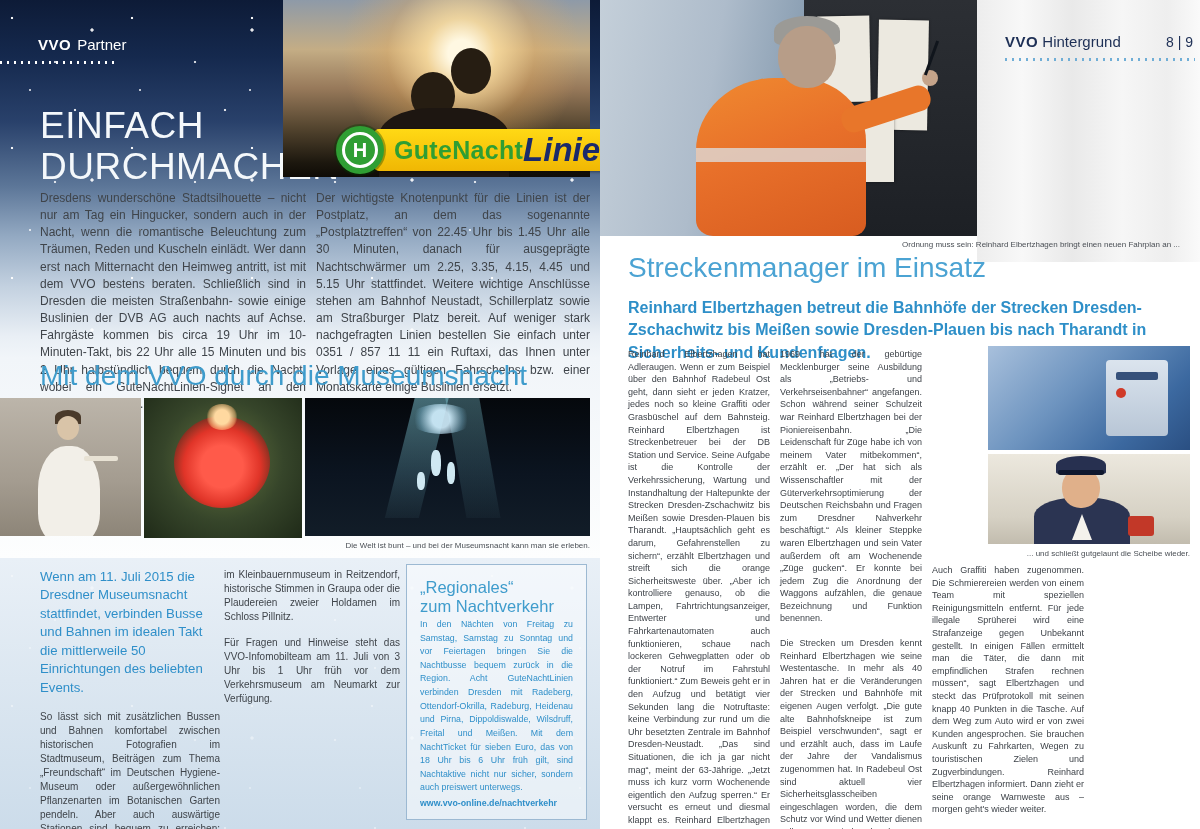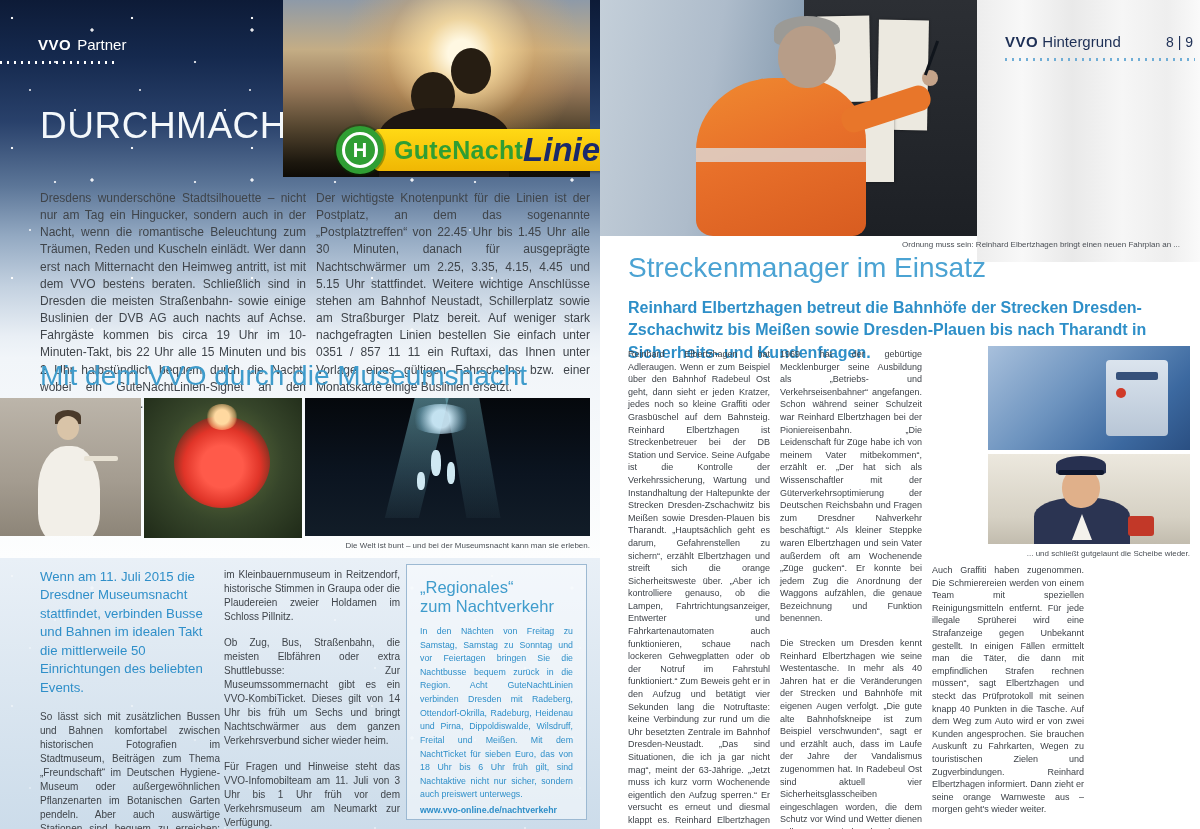--- a/index.html
+++ b/index.html
@@ -74,21 +74,21 @@
   .caption { position:absolute; font-size:8px; color:#4a4f55; }
 
   .lead-txt { color:#2f8fc9; font-size:13.2px; line-height:1.4; font-weight:400; }
   .bottom-col { position:absolute; top:568px; font-size:10px; line-height:1.4; }
   .bottom-col.c1 { left:40px; width:180px; }
   .bottom-col.c1 .body-part { margin-top:13px; }
   .bottom-col.c2 { left:224px; width:176px; }
   .bottom-col.c2 p { margin-bottom:12px; }
 
   .region-box { position:absolute; left:406px; top:564px; width:181px; height:256px; border:1px solid #9cb9d2; background:rgba(252,254,255,.55); padding:13px 13px 10px; }
-  .region-box h3 { font-size:16.5px; font-weight:400; color:#3f9ccc; line-height:1.15; margin-bottom:9px; }
+  .region-box h3 { font-size:16.5px; font-weight:400; color:#3f9ccc; line-height:1.15; margin-bottom:2px; }
   .region-box .small { font-size:8.8px; line-height:1.55; color:#2f8fc9; text-align:justify; }
   .region-box .link { display:block; margin-top:3px; font-size:8.8px; font-weight:700; color:#2f8fc9; text-decoration:none; }
 
   
   .right-strip { position:absolute; left:977px; top:0; width:223px; height:262px;
     background:linear-gradient(90deg,#ededed 0,#f8f8f8 45px,#e9e9e9 95px,#f6f6f6 145px,#eeeeee 190px,#fafafa 223px); }
   .photo-board { left:600px; top:0; width:377px; height:236px;
     background:linear-gradient(100deg,#c4cfd9 0%,#aebccb 30%,#8298ad 55%,#5d7086 100%); }
   .board-dark { position:absolute; right:0; top:0; width:46%; height:100%; background:linear-gradient(180deg,#2c2f34,#1d2025); }
   .board-paper { position:absolute; background:#ece9e0; box-shadow:0 0 3px rgba(0,0,0,.4); }
@@ -140,20 +140,21 @@
     <div class="stars dim"></div>
   </div>
 
   <div class="vvo-head" style="left:38px; top:36px; color:#fff;">
     <span class="brand">VVO</span>
     <span>Partner</span>
   </div>
   <div class="dotted" style="left:0; top:61px; width:118px; color:#fff;"></div>
 
   <div class="main-title">
+    <div>EINFACH</div>
     <div>DURCHMACHEN</div>
   </div>
 
   <div class="photo photo-couple">
     <div class="head-sil" style="left:128px; top:72px; width:44px; height:48px;"></div>
     <div class="head-sil" style="left:168px; top:48px; width:40px; height:46px;"></div>
     <div class="shoulder" style="left:96px; top:108px; width:130px; height:70px;"></div>
   </div>
 
   <div class="gnl-logo">
@@ -192,21 +193,20 @@
     <div class="figure-dot" style="left:112px; top:74px; width:8px; height:18px;"></div>
   </div>
   <div class="caption" style="left:305px; top:541px; width:285px; text-align:right;">Die Welt ist bunt – und bei der Museumsnacht kann man sie erleben.</div>
 
   <div class="bottom-col c1">
     <div class="lead-txt">Wenn am 11. Juli 2015 die Dresdner Museumsnacht stattfindet, verbinden Busse und Bahnen im idealen Takt die mittlerweile 50 Einrichtungen des beliebten Events.</div>
     <div class="body-part body-txt" style="font-size:10px;">So lässt sich mit zusätzlichen Bussen und Bahnen komfortabel zwischen historischen Fotografien im Stadtmuseum, Beiträgen zum Thema „Freundschaft“ im Deutschen Hygiene-Museum oder außergewöhnlichen Pflanzenarten im Botanischen Garten pendeln. Aber auch auswärtige Stationen sind bequem zu erreichen: Sächsische Töne</div>
   </div>
   <div class="bottom-col c2 body-txt">
     <p>im Kleinbauernmuseum in Reitzendorf, historische Stimmen in Graupa oder die Plaudereien zweier Holdamen im Schloss Pillnitz.</p>
-    <p>Ob Zug, Bus, Straßenbahn, die meisten Elbfähren oder extra Shuttlebusse: Zur Museumssommernacht gibt es ein VVO-KombiTicket. Dieses gilt von 14 Uhr bis früh um Sechs und bringt Nachtschwärmer aus dem ganzen Verkehrsverbund sicher wieder heim.</p>
     <p>Für Fragen und Hinweise steht das VVO-Infomobilteam am 11. Juli von 3 Uhr bis 1 Uhr früh vor dem Verkehrsmuseum am Neumarkt zur Verfügung.</p>
   </div>
 
   <div class="region-box">
     <h3>
       <span style="display:block;">„Regionales“</span>
       <span style="display:block;">zum Nachtverkehr</span>
     </h3>
     <div class="small">In den Nächten von Freitag zu Samstag, Samstag zu Sonntag und vor Feiertagen bringen Sie die Nachtbusse bequem zurück in die Region. Acht GuteNachtLinien verbinden Dresden mit Radeberg, Ottendorf-Okrilla, Radeburg, Heidenau und Pirna, Dippoldiswalde, Wilsdruff, Freital und Meißen. Mit dem NachtTicket für sieben Euro, das von 18 Uhr bis 6 Uhr früh gilt, sind Nachtaktive nicht nur sicher, sondern auch preiswert unterwegs.</div>
     <a class="link" href="#">www.vvo-online.de/nachtverkehr</a>

